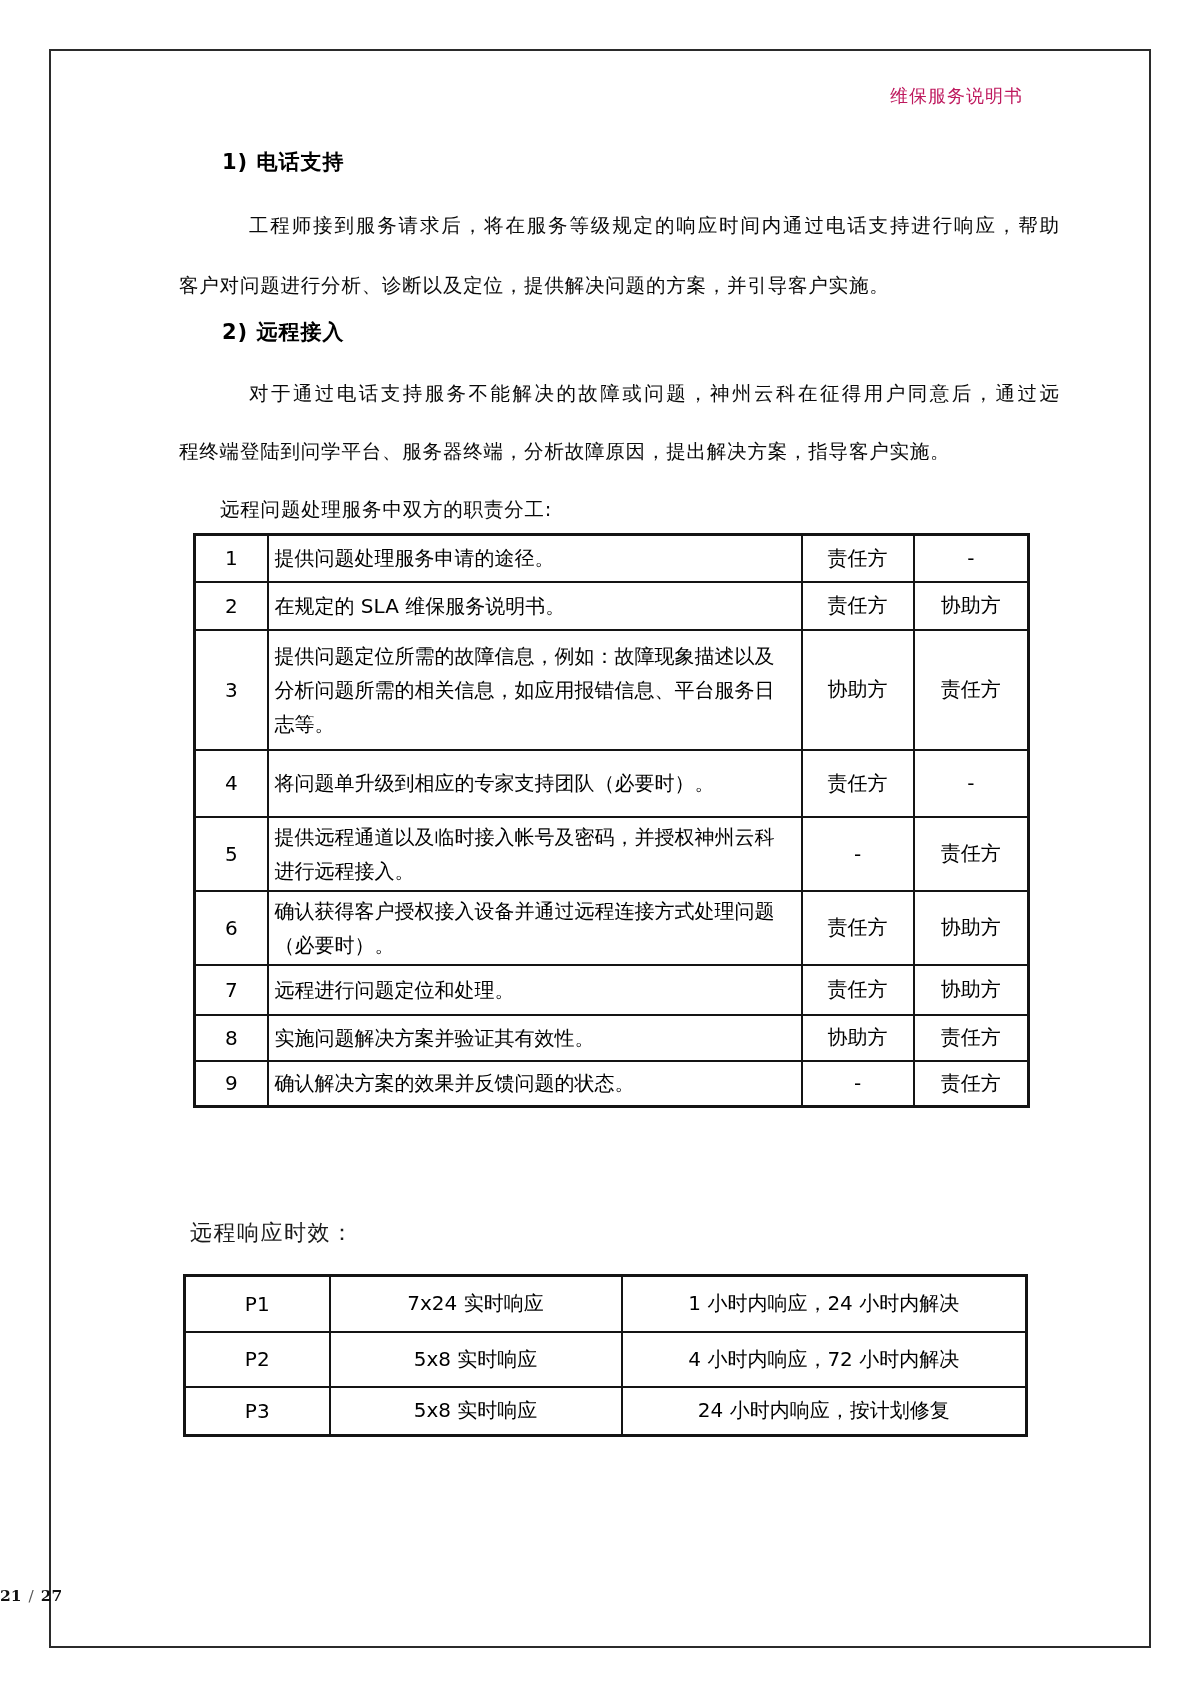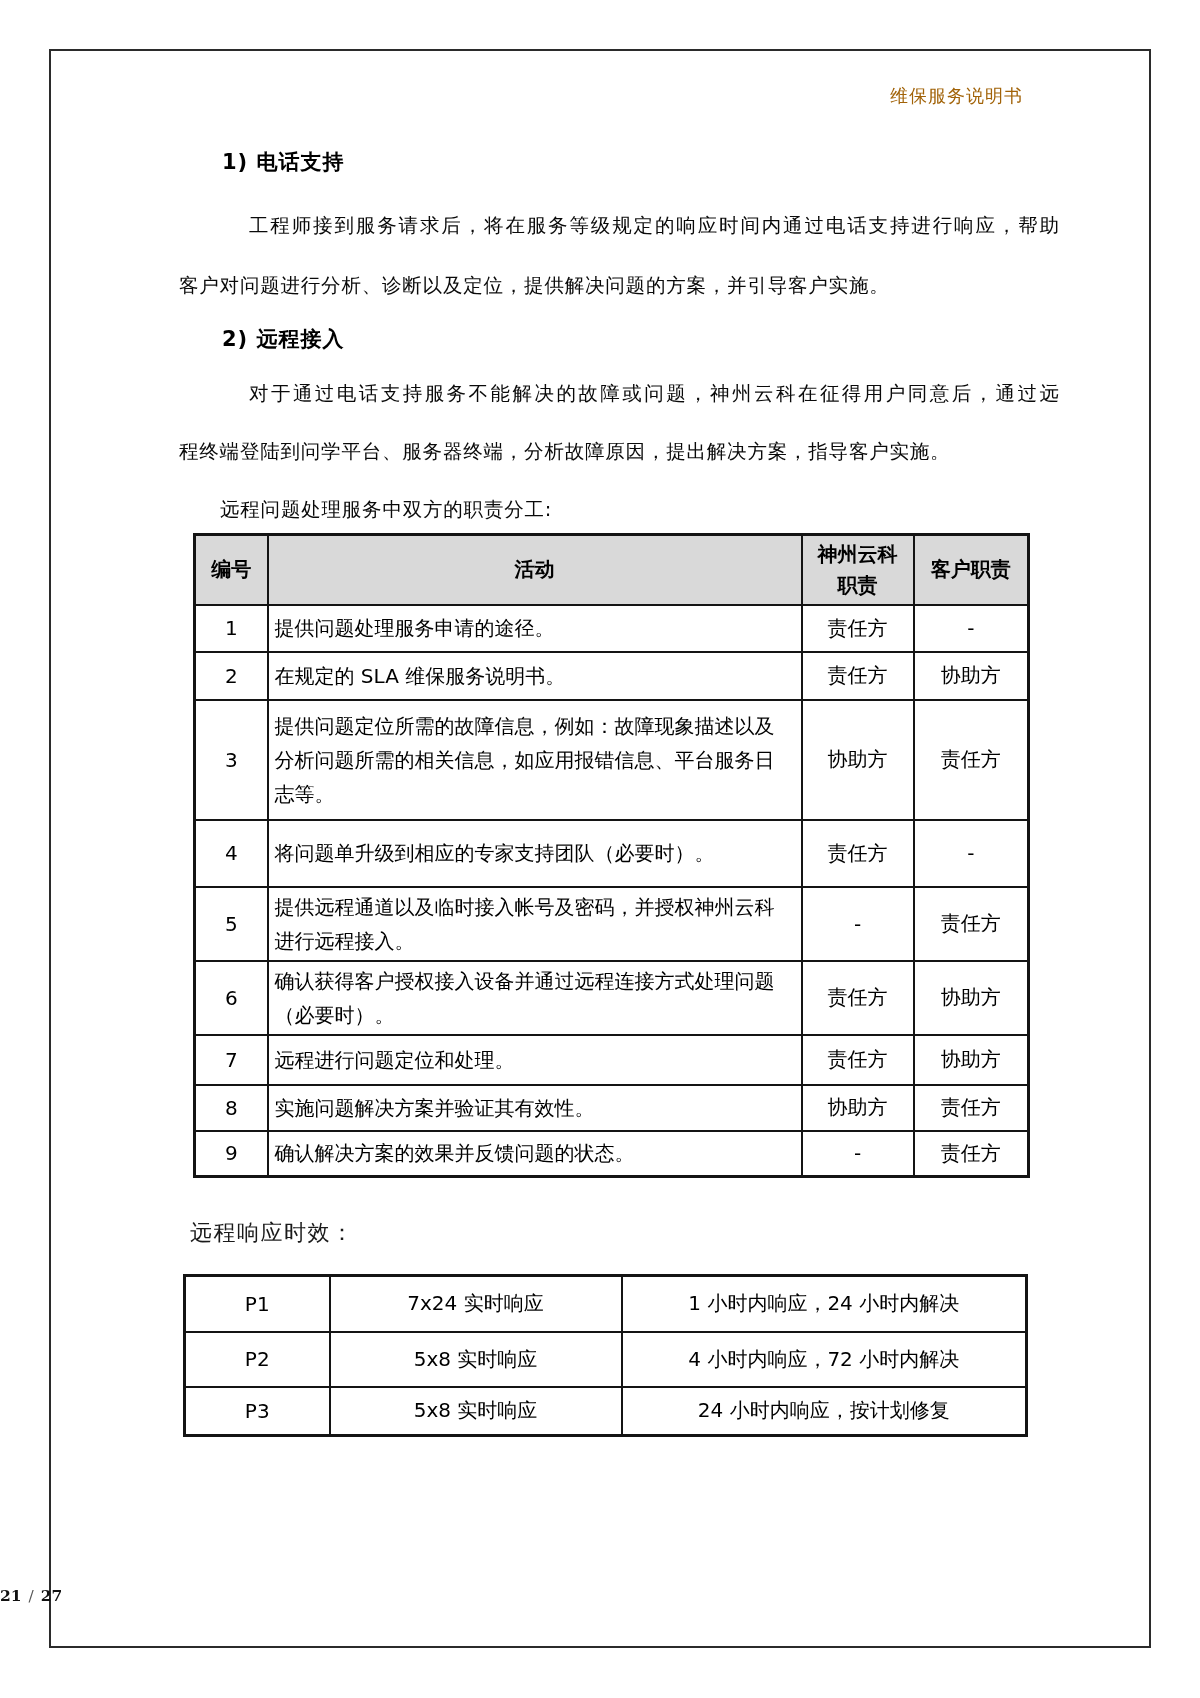--- a/index.html
+++ b/index.html
@@ -21,21 +21,21 @@
     box-sizing: border-box;
     background: #ffffff;
   }
   .doc-title {
     position: absolute;
     top: 84px;
     right: 177px;
     font-family: "DejaVu Serif", "Liberation Serif", serif;
     font-size: 18px;
     letter-spacing: 1px;
-    color: #a16207;
+    color: #be185d;
   }
   .heading {
     position: absolute;
     left: 222px;
     font-size: 21px;
     font-weight: 700;
     letter-spacing: 1px;
     white-space: nowrap;
   }
   .pline {
@@ -112,41 +112,34 @@
 <body>
 
 <div class="page-frame"></div>
 
 <div class="doc-title">维保服务说明书</div>
 
 <div class="heading" style="top:148px">1) 电话支持</div>
 <div class="pline stretch" style="top:212px">工程师接到服务请求后，将在服务等级规定的响应时间内通过电话支持进行响应，帮助</div>
 <div class="pline" style="top:272px">客户对问题进行分析、诊断以及定位，提供解决问题的方案，并引导客户实施。</div>
 
-<div class="heading" style="top:325px">2) 远程接入</div>
+<div class="heading" style="top:318px">2) 远程接入</div>
 <div class="pline stretch" style="top:380px">对于通过电话支持服务不能解决的故障或问题，神州云科在征得用户同意后，通过远</div>
 <div class="pline" style="top:438px">程终端登陆到问学平台、服务器终端，分析故障原因，提出解决方案，指导客户实施。</div>
 
 <div class="pline indent" style="top:496px">远程问题处理服务中双方的职责分工:</div>
 
 <table class="doc-table t1">
   <colgroup>
     <col style="width:73px">
       <col style="width:534px">
       <col style="width:112px">
       <col style="width:115px">
   </colgroup>
   <tbody>
-    <tr style="height:70px">
-      <td class="th">编号</td>
-      <td class="th">活动</td>
-      <td class="th">神州云科
-职责</td>
-      <td class="th">客户职责</td>
-    </tr>
     <tr style="height:47px">
       <td class="c-center">1</td>
       <td class="c-activity">提供问题处理服务申请的途径。</td>
       <td class="c-center">责任方</td>
       <td class="c-center">-</td>
     </tr>
     <tr style="height:48px">
       <td class="c-center">2</td>
       <td class="c-activity">在规定的 SLA 维保服务说明书。</td>
       <td class="c-center">责任方</td>

